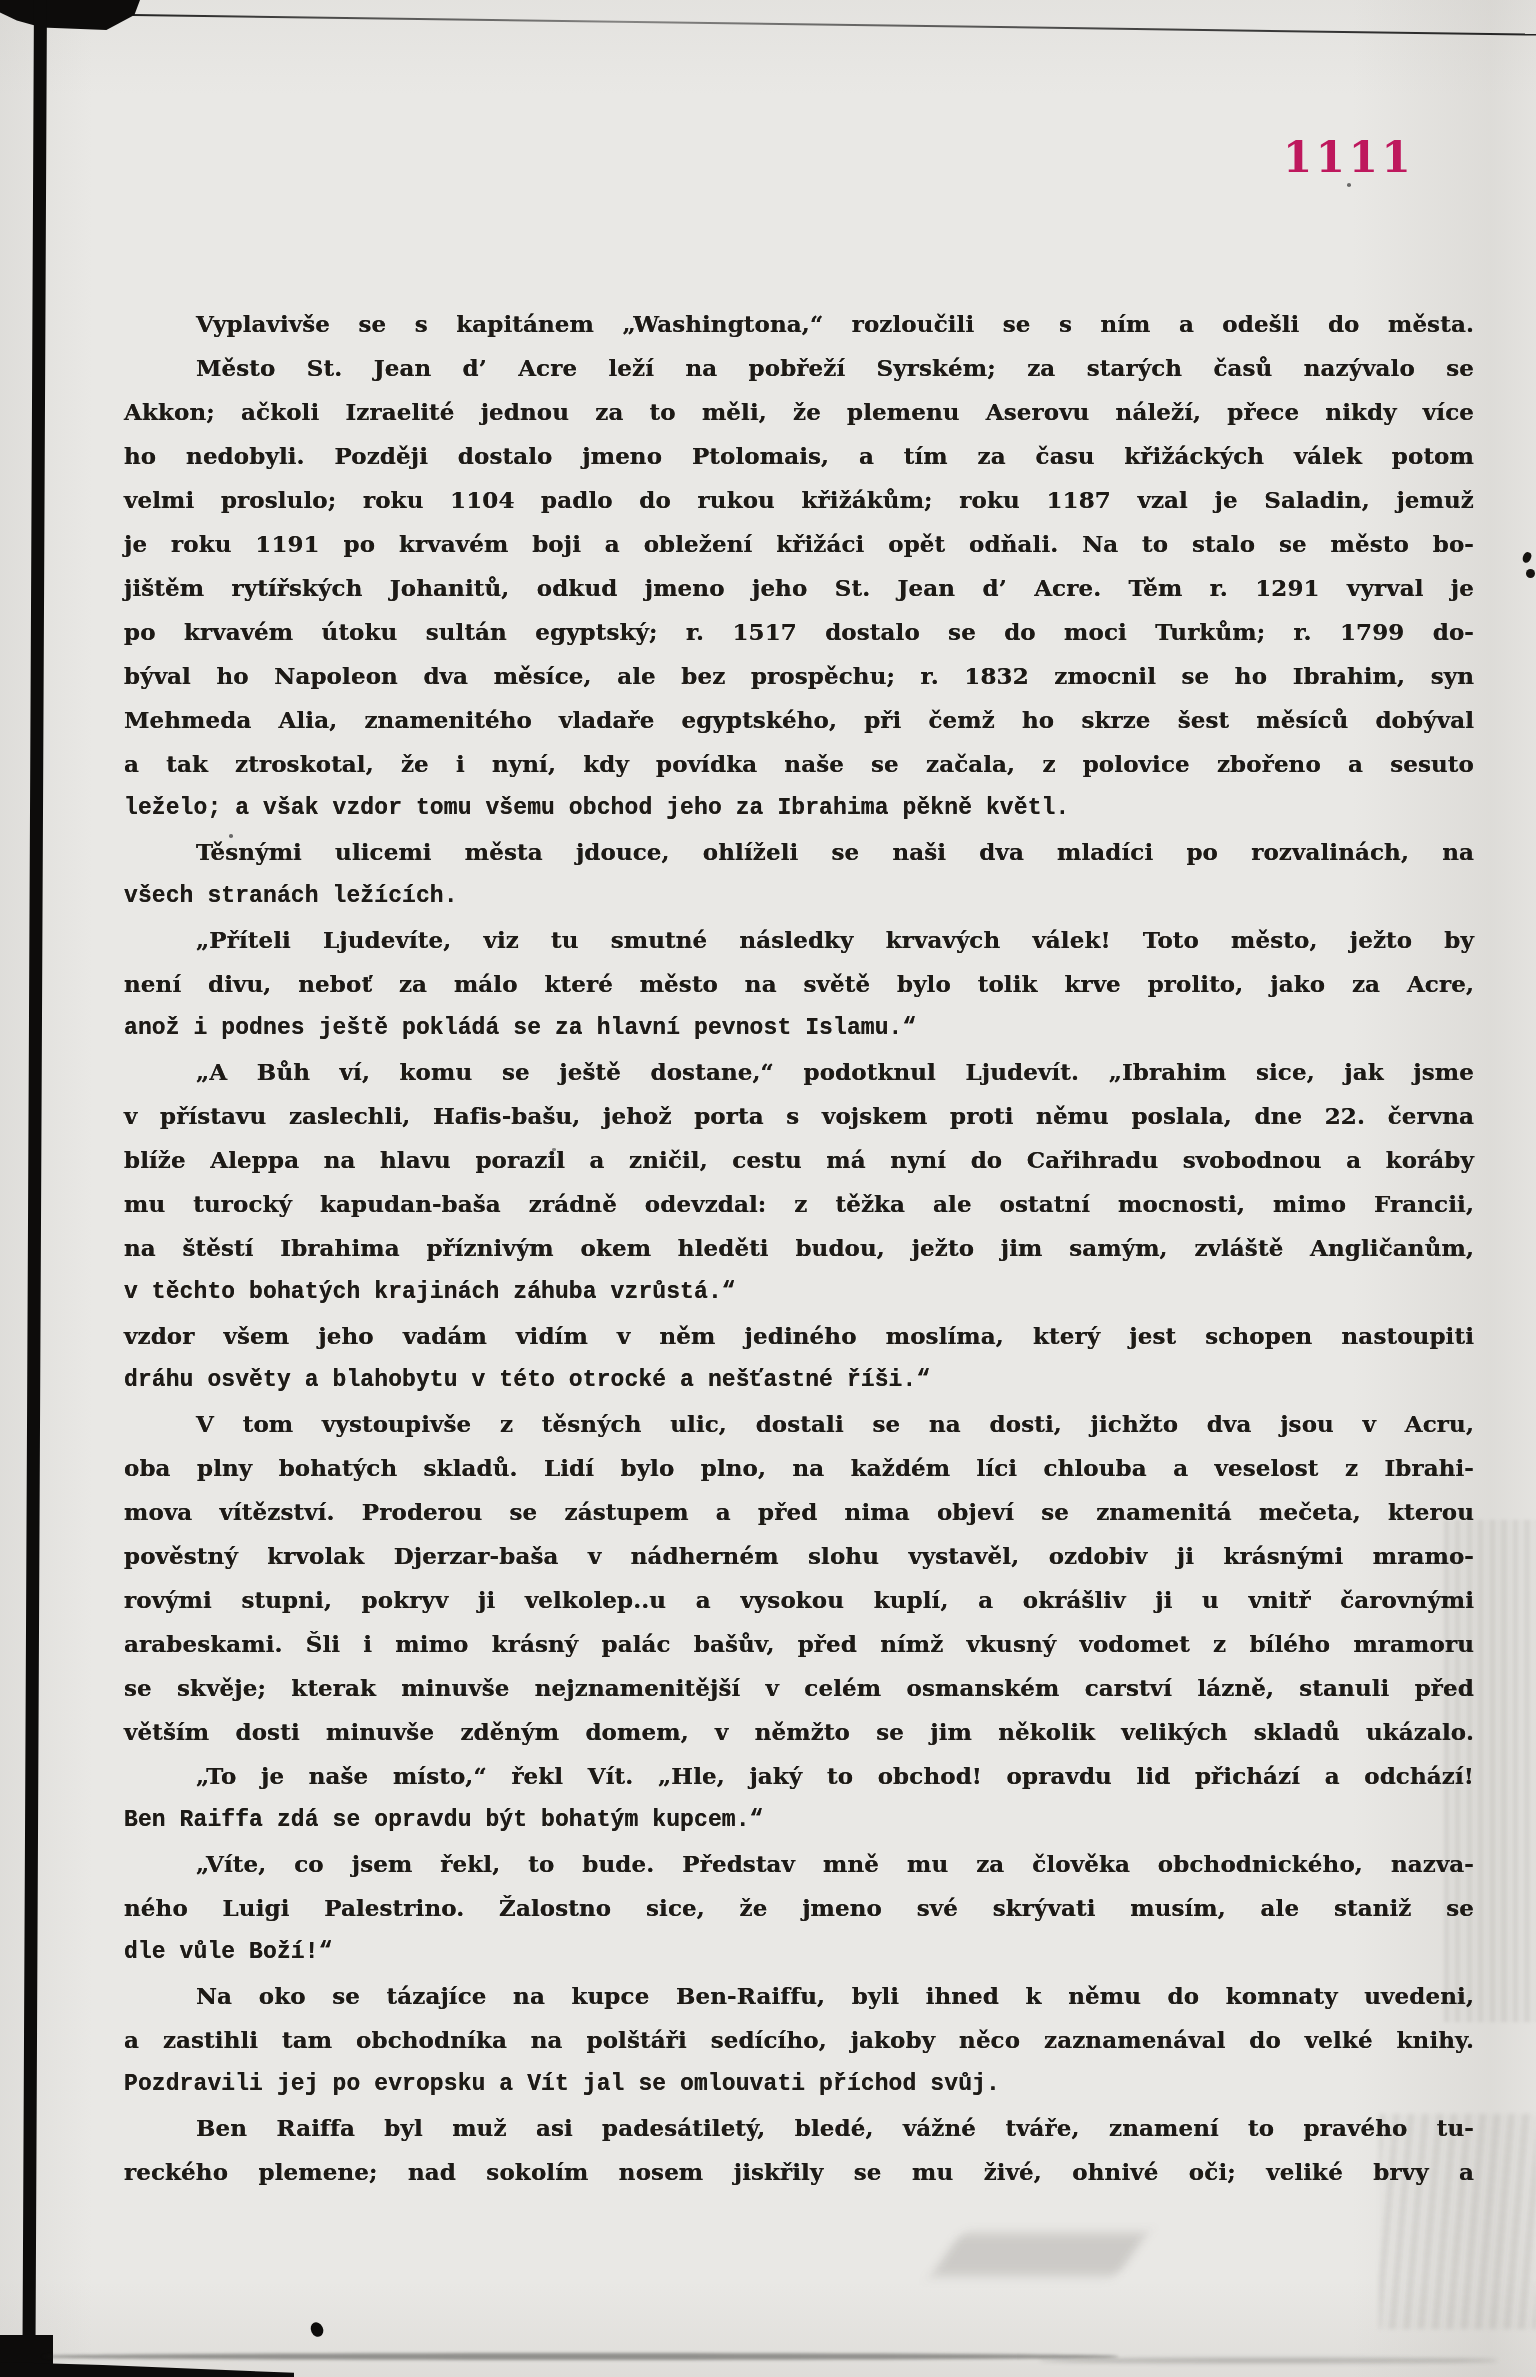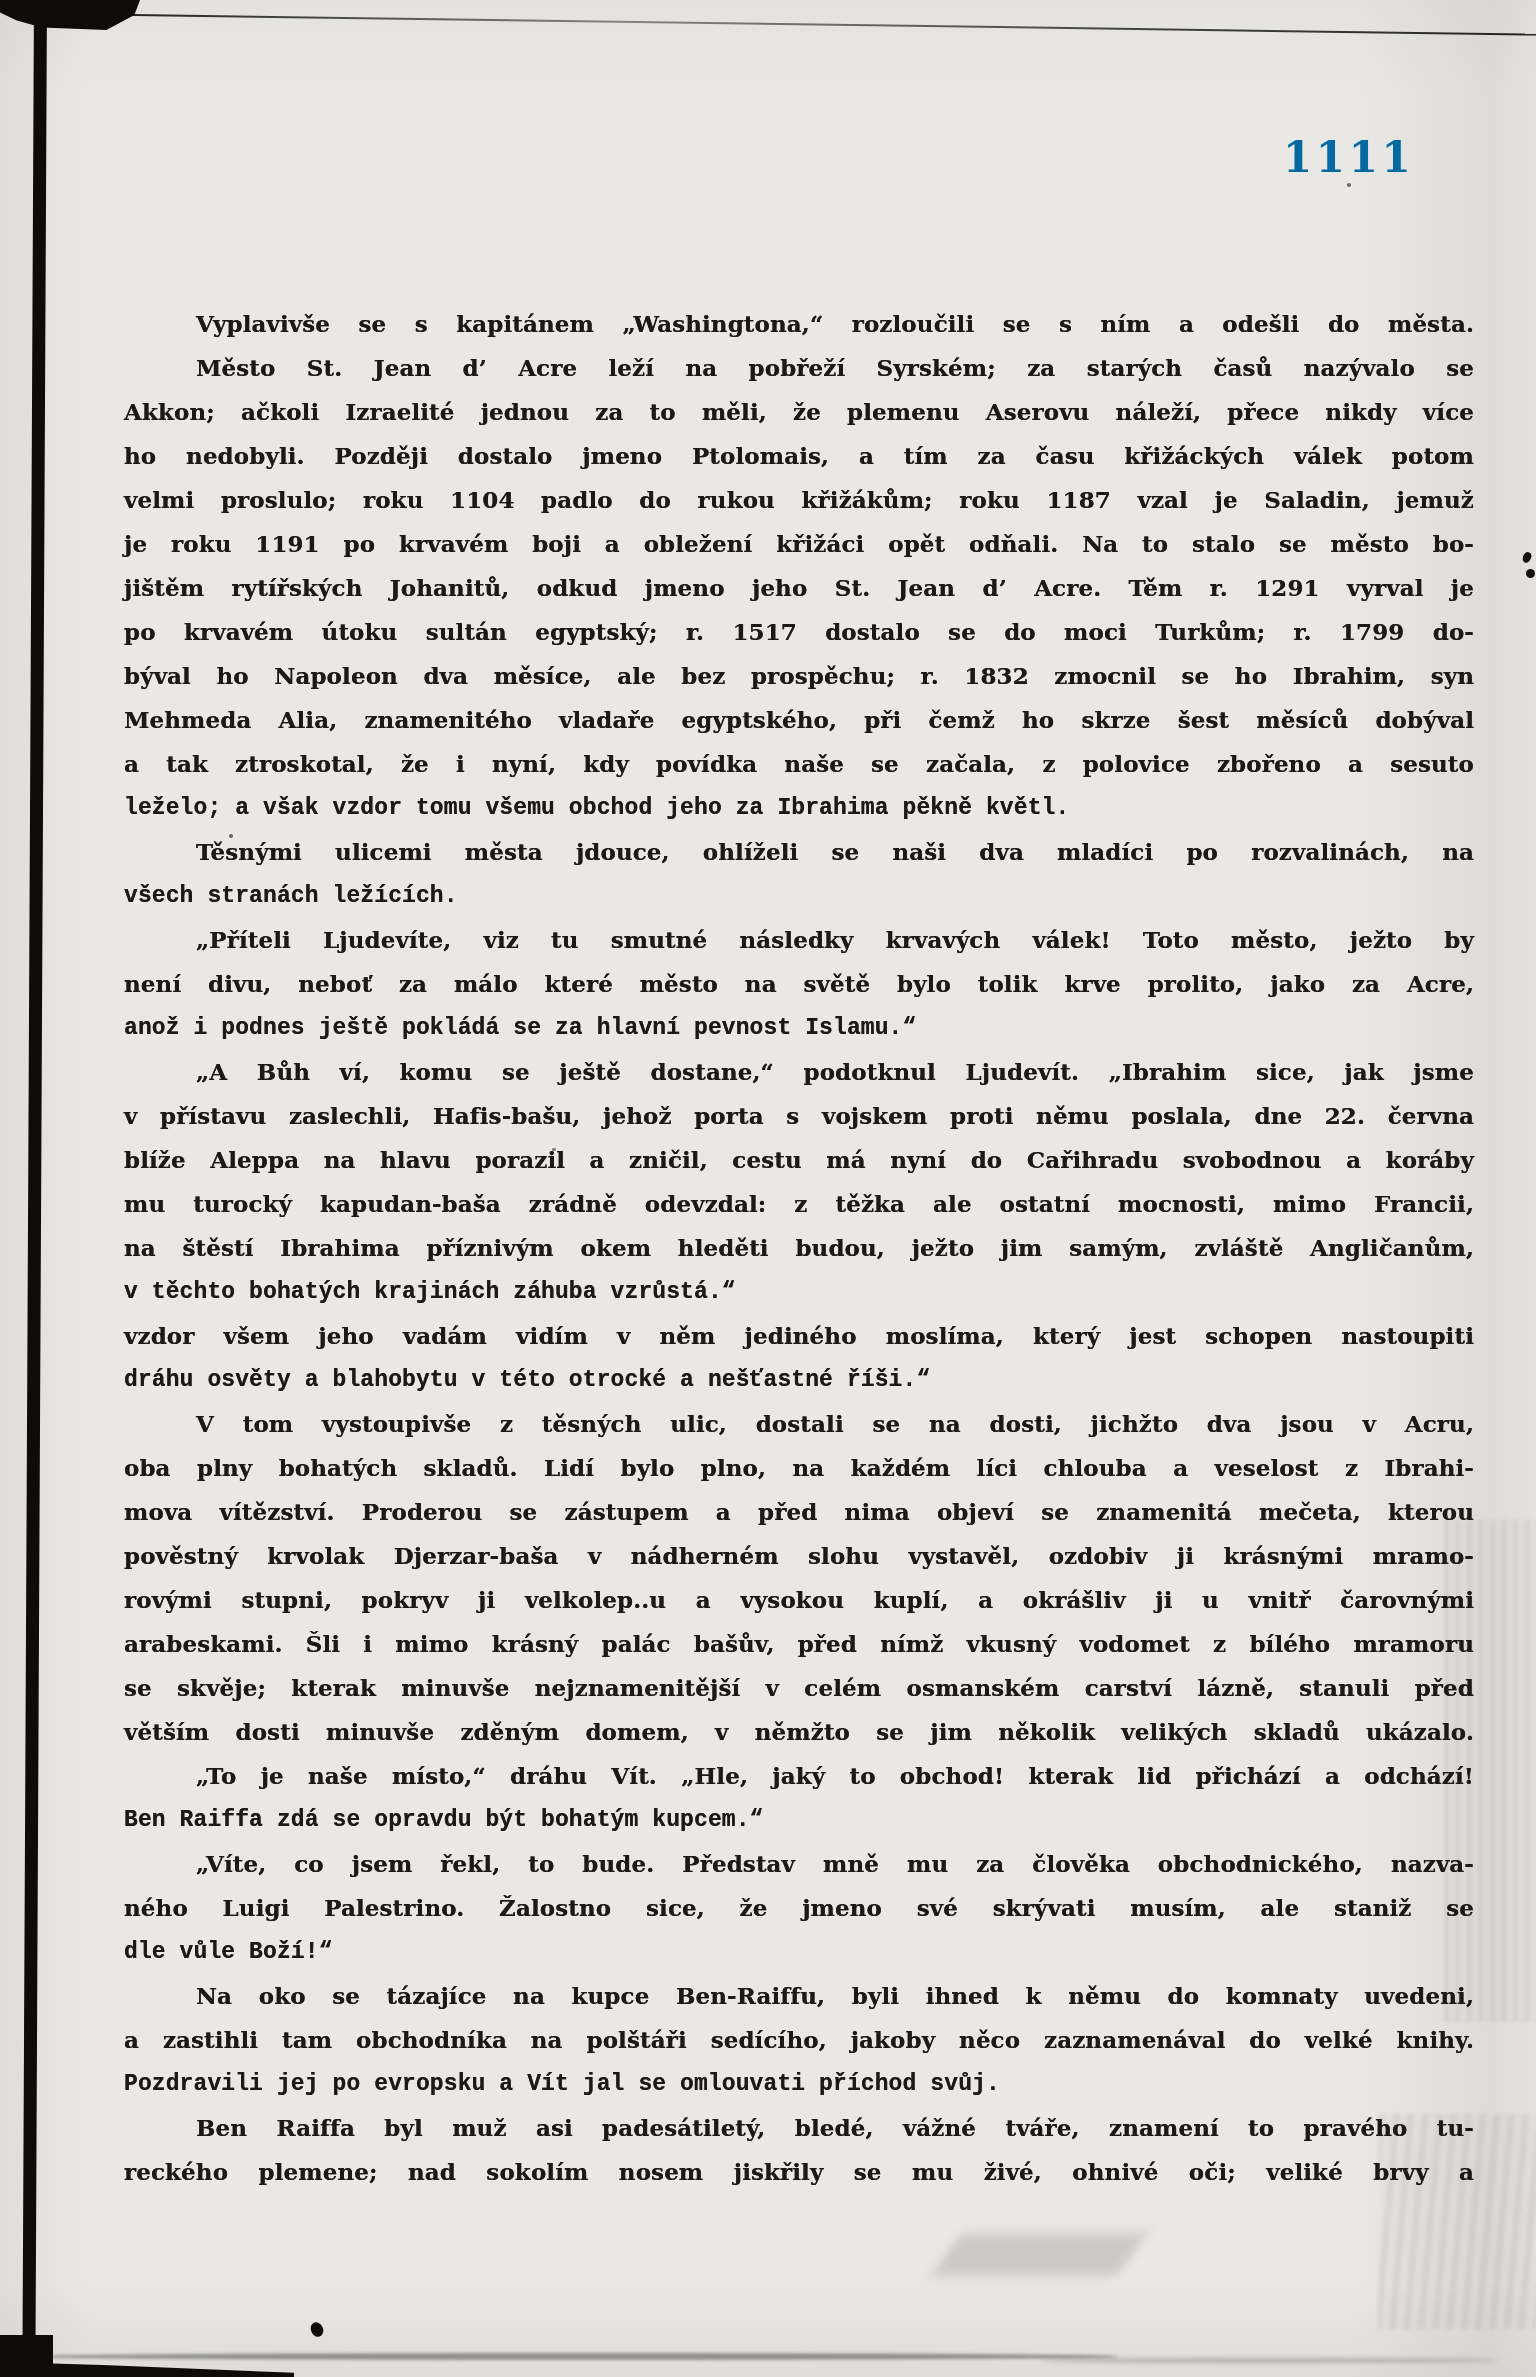--- a/index.html
+++ b/index.html
@@ -64,21 +64,21 @@
   }
   .dot-right-1{position:absolute;left:1523px;top:552px;width:8px;height:10.8px;background:#151310;border-radius:50% 40% 55% 45%;transform:rotate(15deg);}
   .dot-right-2{position:absolute;left:1526px;top:569px;width:9.3px;height:9.3px;background:#151310;border-radius:50%;}
   .speck-1{position:absolute;left:229px;top:834px;width:3.6px;height:3.6px;background:rgba(20,20,20,0.6);border-radius:50%;}
   .speck-2{position:absolute;left:552px;top:1148px;width:4.3px;height:2.9px;background:rgba(20,20,20,0.5);border-radius:50%;}
   .speck-3{position:absolute;left:1347px;top:183px;width:4.3px;height:3.6px;background:rgba(20,20,20,0.6);border-radius:50%;}
 
   
   .page-number{
     position:absolute;top:133px;left:1283px;width:86px;
-    font-size:42px;font-weight:bold;color:#0369a1;letter-spacing:3.6px;
+    font-size:42px;font-weight:bold;color:#be185d;letter-spacing:3.6px;
     text-align:center;
   }
 
   
   .text-block{
     position:absolute;left:124px;top:302px;width:1350px;
     color:#1d1a16;
   }
   .line{
     height:44px;line-height:44px;font-size:23px;font-weight:bold;
@@ -146,21 +146,21 @@
         <div class="line indent">V tom vystoupivše z těsných ulic, dostali se na dosti, jichžto dva jsou v Acru,</div>
         <div class="line">oba plny bohatých skladů.  Lidí bylo plno, na každém líci chlouba a veselost z Ibrahi-</div>
         <div class="line">mova vítězství.  Proderou se zástupem a před nima objeví se znamenitá mečeta, kterou</div>
         <div class="line">pověstný krvolak Djerzar-baša v nádherném slohu vystavěl, ozdobiv ji krásnými mramo-</div>
         <div class="line">rovými stupni, pokryv ji velkolep..u a vysokou kuplí, a okrášliv ji u vnitř čarovnými</div>
         <div class="line">arabeskami. Šli i mimo krásný palác bašův, před nímž vkusný vodomet z bílého mramoru</div>
         <div class="line">se skvěje; kterak minuvše nejznamenitější v celém osmanském carství lázně, stanuli před</div>
         <div class="line">větším dosti minuvše zděným domem, v němžto se jim několik velikých skladů ukázalo.</div>
       </div>
       <div>
-        <div class="line indent">„To je naše místo,“ dráhu Vít. „Hle, jaký to obchod! kterak lid přichází a odchází!</div>
+        <div class="line indent">„To je naše místo,“ řekl Vít. „Hle, jaký to obchod! opravdu lid přichází a odchází!</div>
         <div class="line short">Ben Raiffa zdá se opravdu být bohatým kupcem.“</div>
       </div>
       <div>
         <div class="line indent">„Víte, co jsem řekl, to bude. Představ mně mu za člověka obchodnického, nazva-</div>
         <div class="line">ného Luigi Palestrino.  Žalostno sice, že jmeno své skrývati musím, ale staniž se</div>
         <div class="line short">dle vůle Boží!“</div>
       </div>
       <div>
         <div class="line indent">Na oko se tázajíce na kupce Ben-Raiffu, byli ihned k němu do komnaty uvedeni,</div>
         <div class="line">a zastihli tam obchodníka na polštáři sedícího, jakoby něco zaznamenával do velké knihy.</div>

